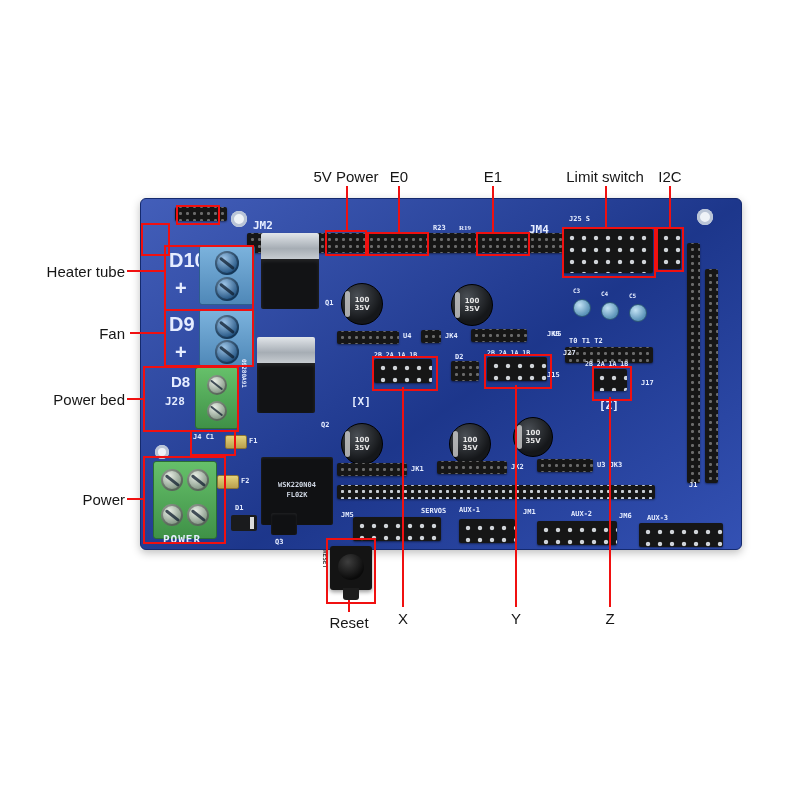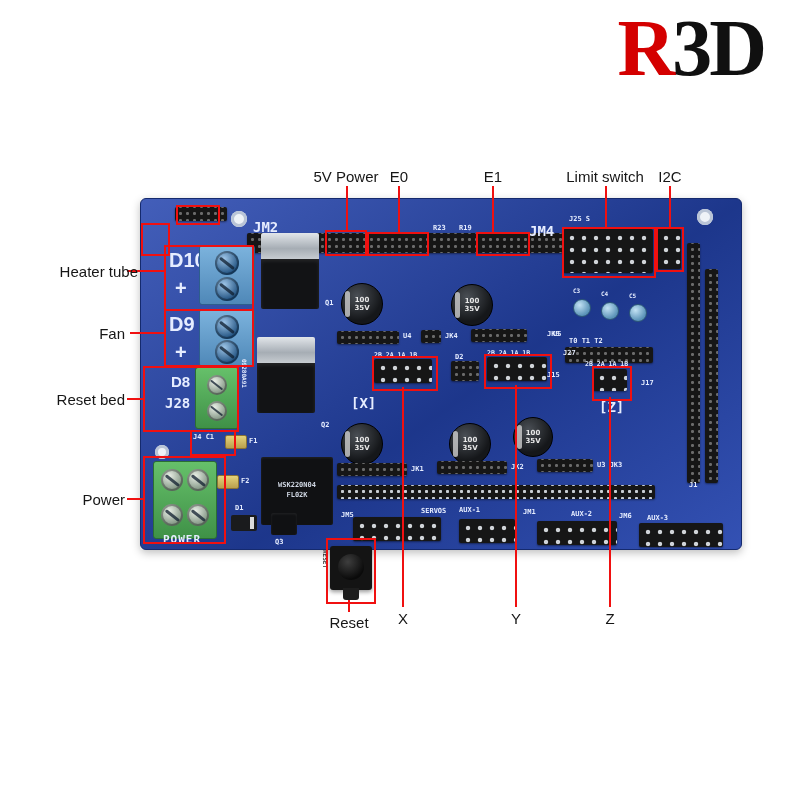--- a/index.html
+++ b/index.html
@@ -17,21 +17,21 @@
   .title { position:absolute; left:0; right:0; top:692px; text-align:center;
            font-weight:bold; font-size:48px; color:#000; }
 
   
   .pcb { position:absolute; left:140px; top:198px; width:600px; height:350px;
          background:#2444ae linear-gradient(145deg, rgba(255,255,255,.14), rgba(0,0,0,.20) 55%, rgba(255,255,255,.07));
          border:1px solid #152a6e; border-radius:6px; box-shadow:0 3px 8px rgba(0,0,0,.25); }
   .hole { position:absolute; border-radius:50%; background:#eef2f7; box-shadow: inset 0 0 0 3px #b9c4d6; }
 
   .silk { position:absolute; color:#e6edff; font:bold 7px "DejaVu Sans Mono", monospace; white-space:nowrap; }
-  .silk.s9  { font-size:14px; }
+  .silk.s9  { font-size:11px; }
   .silk.s11 { font-size:11px; letter-spacing:1px; }
   .silk.s15 { font-size:15px; font-family:"Liberation Sans",sans-serif; }
   .silk.s20 { font-size:20px; font-family:"Liberation Sans",sans-serif; }
   .silk.vert { writing-mode:vertical-rl; }
 
   .hdr { position:absolute; background-color:#161616; border-radius:2px;
          background-image: radial-gradient(circle, #6b6b6b 1.2px, rgba(0,0,0,0) 1.9px);
          background-size:7px 7px; background-position:2px 3px;
          box-shadow:0 1px 2px rgba(0,0,0,.45); }
   .hdr.big { background-image: radial-gradient(circle, #d0d4d8 1.8px, rgba(0,0,0,0) 2.6px);
@@ -81,36 +81,33 @@
   .rline  { position:absolute; background:#f01010; }
   .annlabel { position:absolute; font-size:15px; color:#161616; }
   .ta-r { text-align:right; } .ta-c { text-align:center; }
 </style>
 </head>
 <body>
 
 <div class="stage">
 
   <div class="logo">
-    <div class="logo-row">
-      <span class="logo-r">R</span><span class="logo-3d">3D</span>
-    </div>
   </div>
 
   <div class="pcb">
 
     <div class="hole" style="left:90px;top:12px;width:16px;height:16px;"></div>
     <div class="hole" style="left:556px;top:10px;width:16px;height:16px;"></div>
     <div class="hole" style="left:14px;top:246px;width:14px;height:14px;"></div>
 
     <div class="hdr" style="left:34px;top:8px;width:52px;height:14px;"></div>
     <span class="silk s9" style="left:112px;top:20px;">JM2</span>
     <div class="hdr" style="left:106px;top:34px;width:316px;height:20px;"></div>
     <span class="silk" style="left:292px;top:25px;">R23</span>
-    <span class="silk" style="left:318px;top:25px;">R19</span>
+    <span class="silk" style="left:318px;top:25px;font-family:Liberation Serif, serif;">R19</span>
     <span class="silk s9" style="left:388px;top:24px;">JM4</span>
     <span class="silk" style="left:428px;top:16px;">J25 S</span>
     <div class="hdr big" style="left:422px;top:30px;width:90px;height:44px;"></div>
     <div class="hdr big" style="left:516px;top:30px;width:24px;height:40px;"></div>
 
     <div class="hdr" style="left:546px;top:44px;width:13px;height:240px;"></div>
     <div class="hdr" style="left:564px;top:70px;width:13px;height:214px;"></div>
 
     <span class="silk s20" style="left:28px;top:50px;">D10</span>
     <span class="silk s20" style="left:34px;top:78px;">+</span>
@@ -275,23 +272,23 @@
   <div class="rline" style="left:346px;top:186px;width:2px;height:44px;"></div>
   <div class="rline" style="left:398px;top:186px;width:2px;height:46px;"></div>
   <div class="rline" style="left:492px;top:186px;width:2px;height:46px;"></div>
   <div class="rline" style="left:605px;top:186px;width:2px;height:41px;"></div>
   <div class="rline" style="left:669px;top:186px;width:2px;height:41px;"></div>
   <div class="rline" style="left:348px;top:600px;width:2px;height:12px;"></div>
   <div class="rline" style="left:402px;top:387px;width:2px;height:220px;"></div>
   <div class="rline" style="left:515px;top:385px;width:2px;height:222px;"></div>
   <div class="rline" style="left:609px;top:397px;width:2px;height:210px;"></div>
 
-  <div class="annlabel ta-r" style="left:48px;top:263px;width:90px;">Heater tube</div>
+  <div class="annlabel ta-r" style="left:35px;top:263px;width:90px;">Heater tube</div>
   <div class="annlabel ta-r" style="left:35px;top:325px;width:90px;">Fan</div>
-  <div class="annlabel ta-r" style="left:32px;top:391px;width:93px;">Reset bed</div>
+  <div class="annlabel ta-r" style="left:32px;top:391px;width:93px;">Power bed</div>
   <div class="annlabel ta-r" style="left:32px;top:491px;width:93px;">Power</div>
 
   <div class="annlabel ta-c" style="left:291px;top:168px;width:110px;">5V Power</div>
   <div class="annlabel ta-c" style="left:369px;top:168px;width:60px;">E0</div>
   <div class="annlabel ta-c" style="left:463px;top:168px;width:60px;">E1</div>
   <div class="annlabel ta-c" style="left:554px;top:168px;width:102px;">Limit switch</div>
   <div class="annlabel ta-c" style="left:645px;top:168px;width:50px;">I2C</div>
 
   <div class="annlabel ta-c" style="left:319px;top:614px;width:60px;">Reset</div>
   <div class="annlabel ta-c" style="left:373px;top:610px;width:60px;">X</div>

